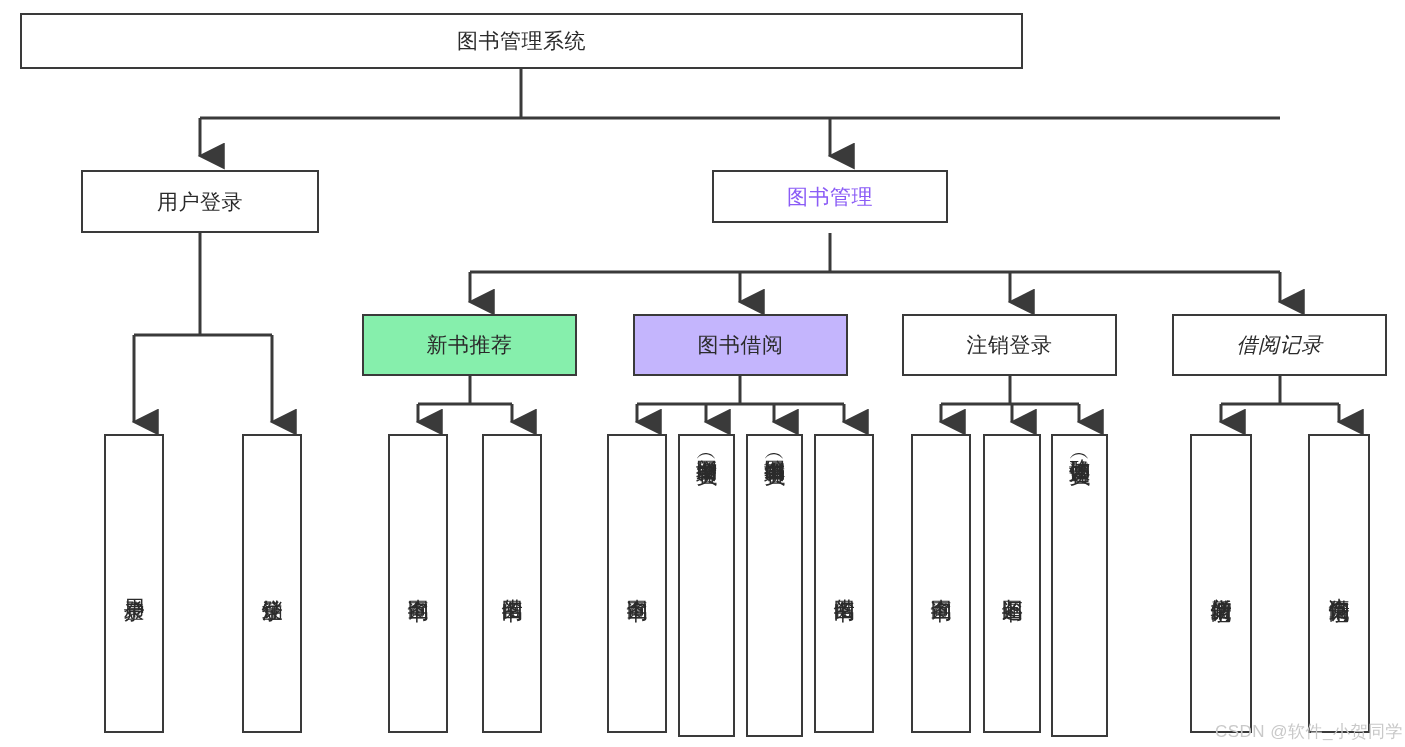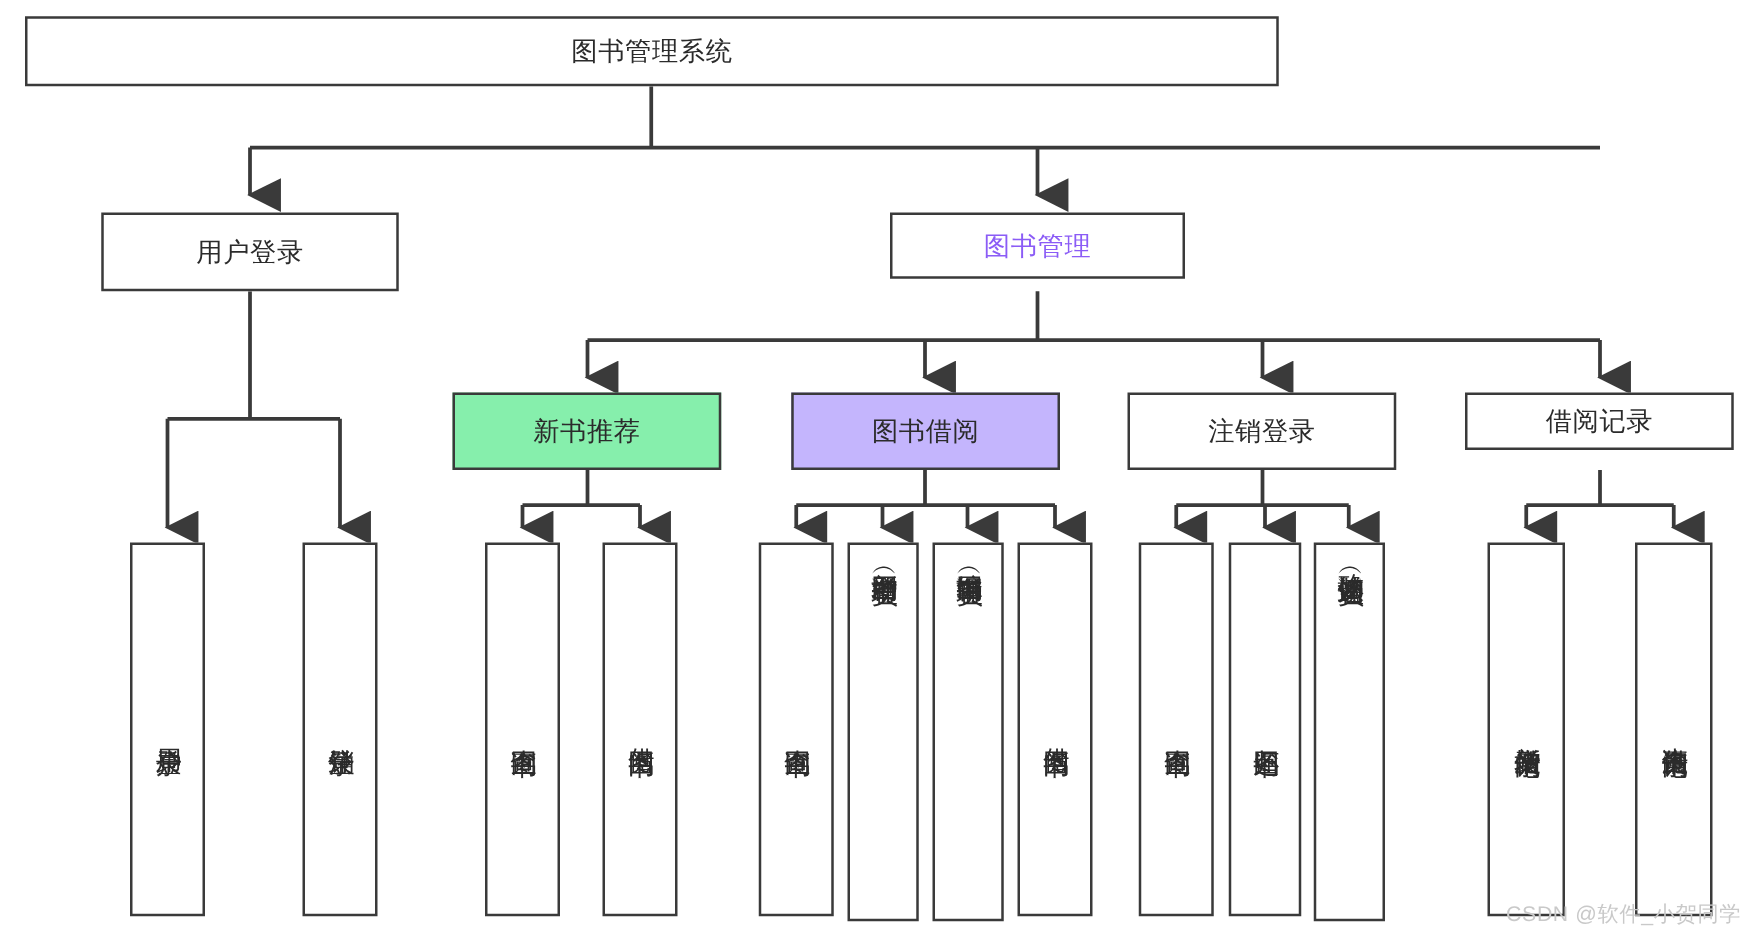--- a/index.html
+++ b/index.html
@@ -52,21 +52,21 @@
     line-height: 1.06;
     letter-spacing: 1px;
     white-space: nowrap;
   }
   .node-v.centered {
     align-items: center;
     padding-top: 0;
   }
   .watermark {
     position: absolute;
-    right: 12px;
+    right: 2px;
     bottom: 4px;
     font-size: 17px;
     color: #c9c9c9;
     white-space: nowrap;
     letter-spacing: 0.5px;
   }
 </style>
 </head>
 <body>
 
@@ -135,21 +135,21 @@
 
   <div class="node node-h" style="left: 362px; top: 314px; width: 215px; height: 62px; border-color: rgb(58, 58, 58); background: #86efac; color: rgb(43, 43, 43);">
     <span>新书推荐</span>
   </div>
   <div class="node node-h" style="left: 633px; top: 314px; width: 215px; height: 62px; border-color: rgb(58, 58, 58); background: #c4b5fd; color: rgb(43, 43, 43);">
     <span>图书借阅</span>
   </div>
   <div class="node node-h" style="left: 902px; top: 314px; width: 215px; height: 62px; border-color: rgb(58, 58, 58); background: rgb(255, 255, 255); color: rgb(43, 43, 43);">
     <span>注销登录</span>
   </div>
-  <div class="node node-h" style="left: 1172px; top: 314px; width: 215px; height: 46px; border-color: rgb(58, 58, 58); background: rgb(255, 255, 255); color: rgb(43, 43, 43);">
+  <div class="node node-h" style="left: 1172px; top: 314px; width: 215px; height: 62px; border-color: rgb(58, 58, 58); background: rgb(255, 255, 255); color: rgb(43, 43, 43); font-style: italic;">
     <span>借阅记录</span>
   </div>
 
   <div class="node node-v centered" style="left: 104px; top: 434px; width: 60px; height: 299px; border-color: rgb(58, 58, 58); background: rgb(255, 255, 255); color: rgb(43, 43, 43);">
     <span class="vlabel">用户登录</span>
   </div>
   <div class="node node-v centered" style="left: 242px; top: 434px; width: 60px; height: 299px; border-color: rgb(58, 58, 58); background: rgb(255, 255, 255); color: rgb(43, 43, 43);">
     <span class="vlabel">注销登录</span>
   </div>
   <div class="node node-v centered" style="left: 388px; top: 434px; width: 60px; height: 299px; border-color: rgb(58, 58, 58); background: rgb(255, 255, 255); color: rgb(43, 43, 43);">

